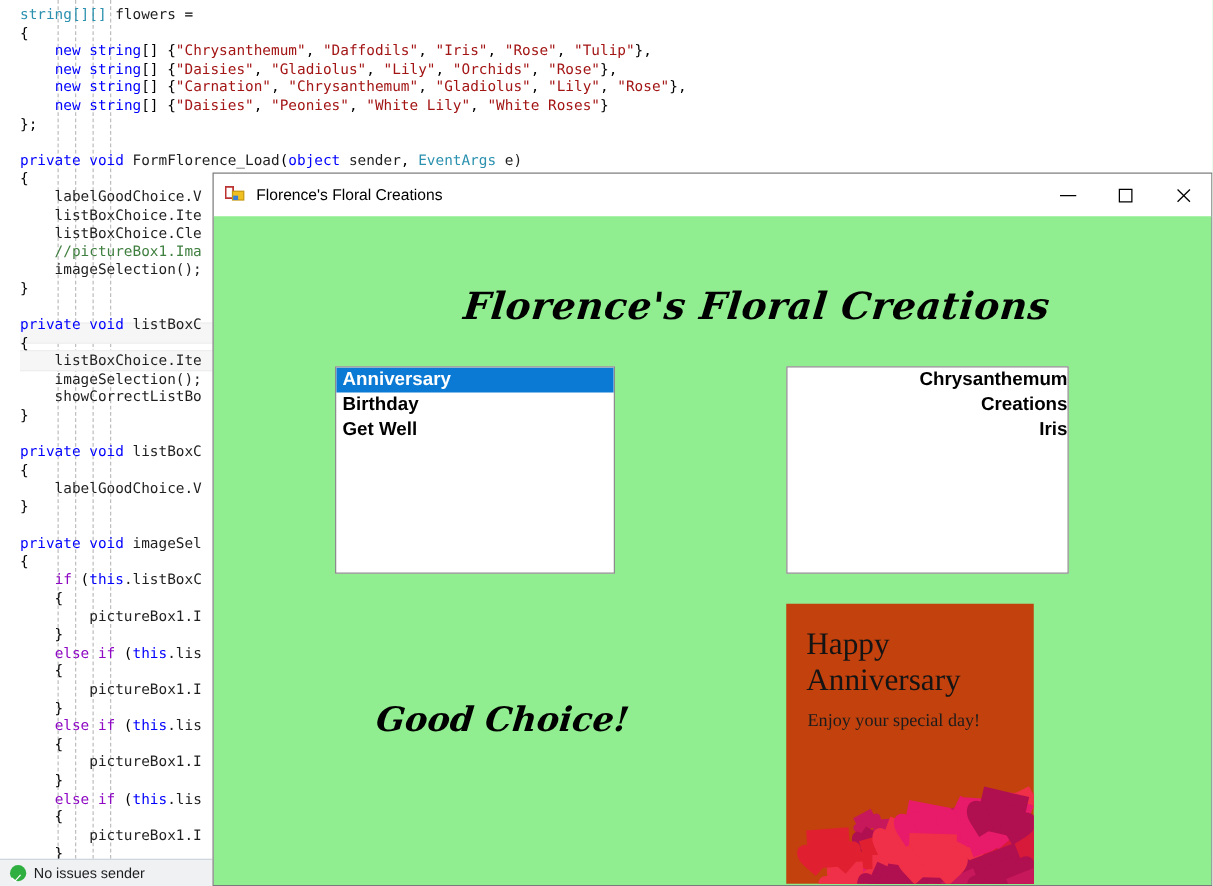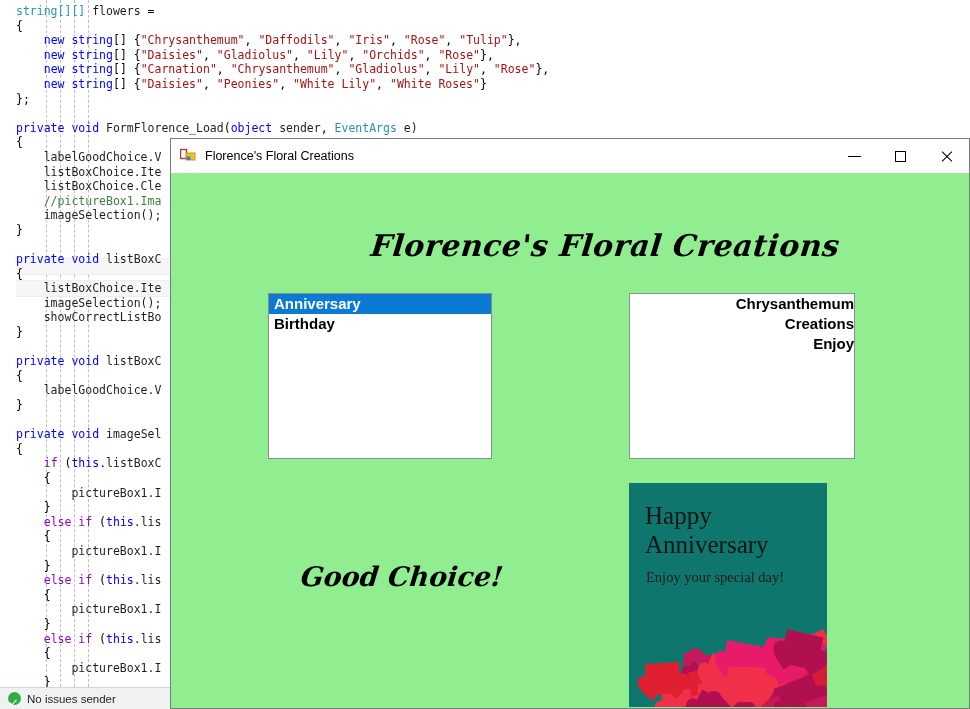--- a/index.html
+++ b/index.html
@@ -156,21 +156,21 @@
     font-style: italic; font-weight: 700;
     font-size: 27px; color: #000000;
     white-space: nowrap;
     transform: skewX(-6deg);
   }
 
   
   #picturebox {
     position: absolute; left: 458px; top: 310px;
     width: 198px; height: 224px;
-    background: #0f766e;
+    background: #c2410c;
     overflow: hidden;
   }
   #card-inner { position: absolute; inset: 0; }
   #card-heading {
     position: absolute; left: 16px; top: 18px; right: 8px;
     font-family: "Liberation Serif", "DejaVu Serif", serif;
     font-size: 25px; line-height: 29px; color: #141414;
     font-weight: 400;
   }
   #card-sub {
@@ -244,26 +244,27 @@
       </div>
     </div>
 
     <div id="form-canvas">
 
       <div id="form-title">Florence's Floral Creations</div>
 
       <div class="listbox" id="listbox-occasion">
           <div class="lb-item selected">Anniversary</div>
           <div class="lb-item">Birthday</div>
+          <div class="lb-item">Get Well</div>
         </div>
 
       <div class="listbox" id="listbox-flowers">
           <div class="lb-item">Chrysanthemum</div>
           <div class="lb-item">Creations</div>
-          <div class="lb-item">Enjoy</div>
+          <div class="lb-item">Iris</div>
         </div>
 
       <div id="label-good-choice">Good Choice!</div>
 
       <div id="picturebox">
         <div id="card-inner">
           <div id="card-heading">
             <div>Happy</div>
             <div>Anniversary</div>
           </div>

